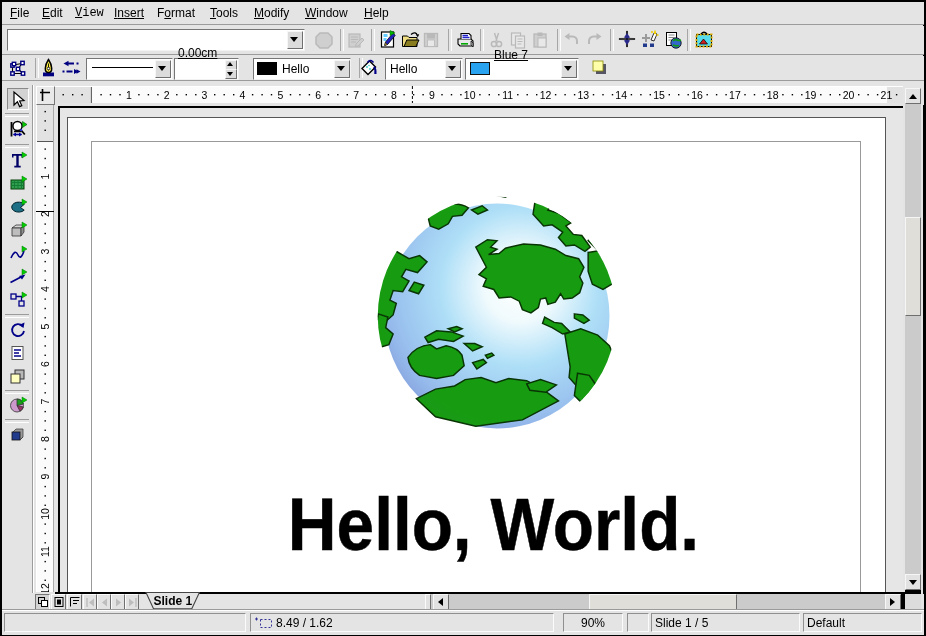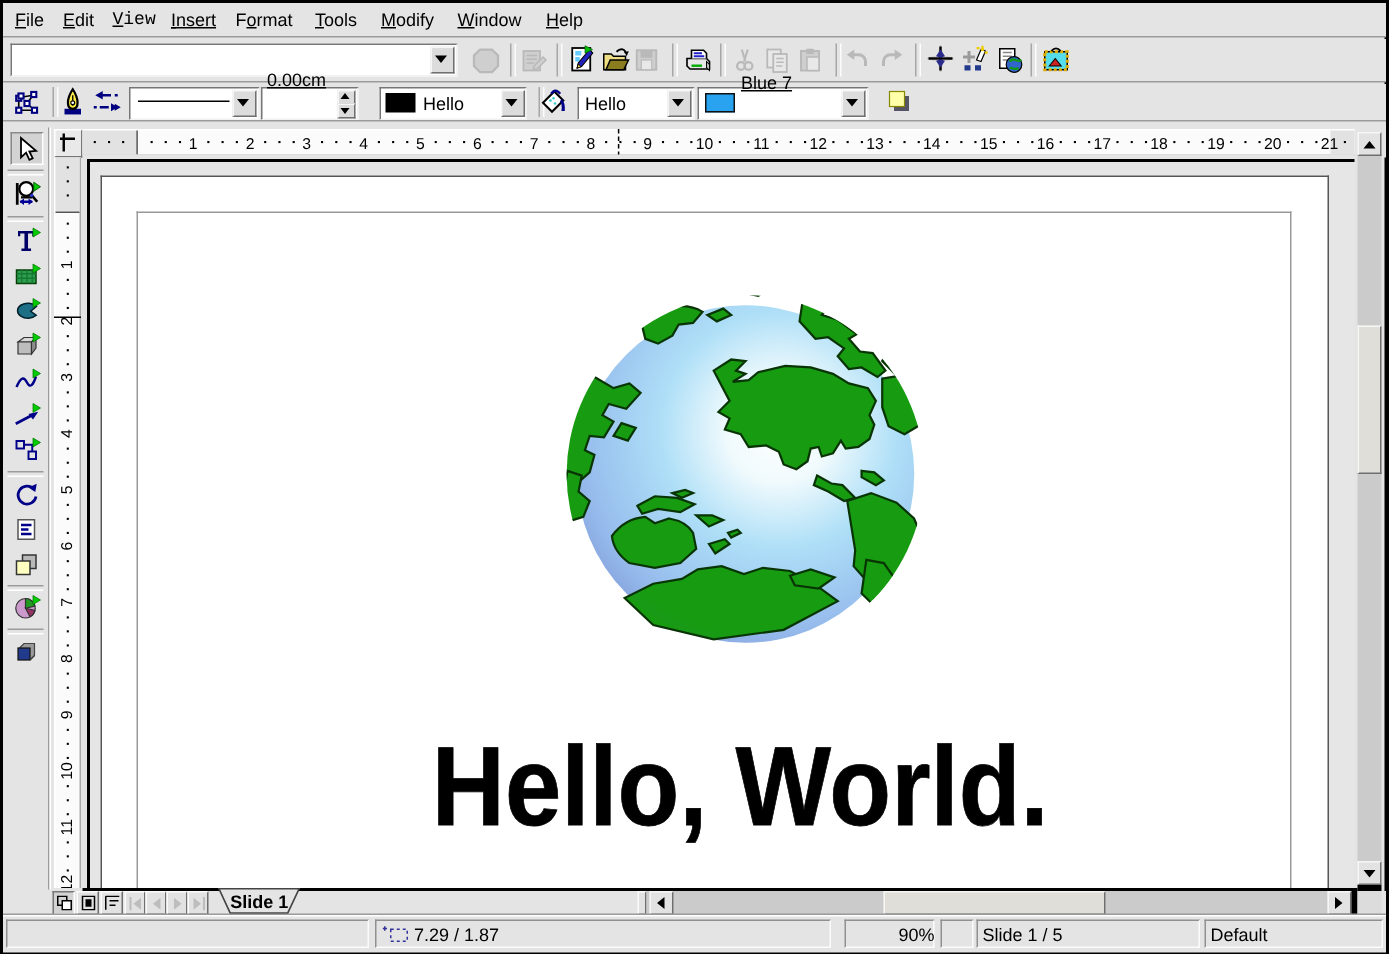--- a/index.html
+++ b/index.html
@@ -554,20 +554,20 @@
 
 <div class="abs" style="left:2px;top:610px;width:922px;height:24px;background:#e4e4e4;border-top:1px solid #fff;"></div>
 <div class="abs cell" style="left:4px;top:613px;width:242px;height:19px;box-sizing:border-box;"></div>
 <div class="abs cell" style="left:250px;top:613px;width:304px;height:19px;box-sizing:border-box;"></div>
 <svg class="abs" style="left:255px;top:616px;" width="18" height="13">
     <g fill="none" stroke="#333399">
       <path d="M1.5 4.5 v-3 M0 3 h3" stroke-width="1"></path>
       <path d="M5.5 3.5 h11 v8 h-11 z" stroke-dasharray="2 2"></path>
     </g>
   </svg>
-<div class="abs txt12" style="left:276px;top:616px;">7.29 / 1.87</div>
+<div class="abs txt12" style="left:276px;top:616px;">8.49 / 1.62</div>
 <div class="abs cell" style="left:563px;top:613px;width:60px;height:19px;box-sizing:border-box;"></div>
-<div class="abs txt12" style="left:563px;top:616px;width:60px;text-align:right;">90%</div>
+<div class="abs txt12" style="left:563px;top:616px;width:60px;text-align:center;">90%</div>
 <div class="abs cell" style="left:627px;top:613px;width:22px;height:19px;box-sizing:border-box;"></div>
 <div class="abs cell" style="left:651px;top:613px;width:149px;height:19px;box-sizing:border-box;"></div>
 <div class="abs txt12" style="left:655px;top:616px;">Slide 1 / 5</div>
 <div class="abs cell" style="left:803px;top:613px;width:119px;height:19px;box-sizing:border-box;"></div>
 <div class="abs txt12" style="left:807px;top:616px;">Default</div>
 
 </body></html>

